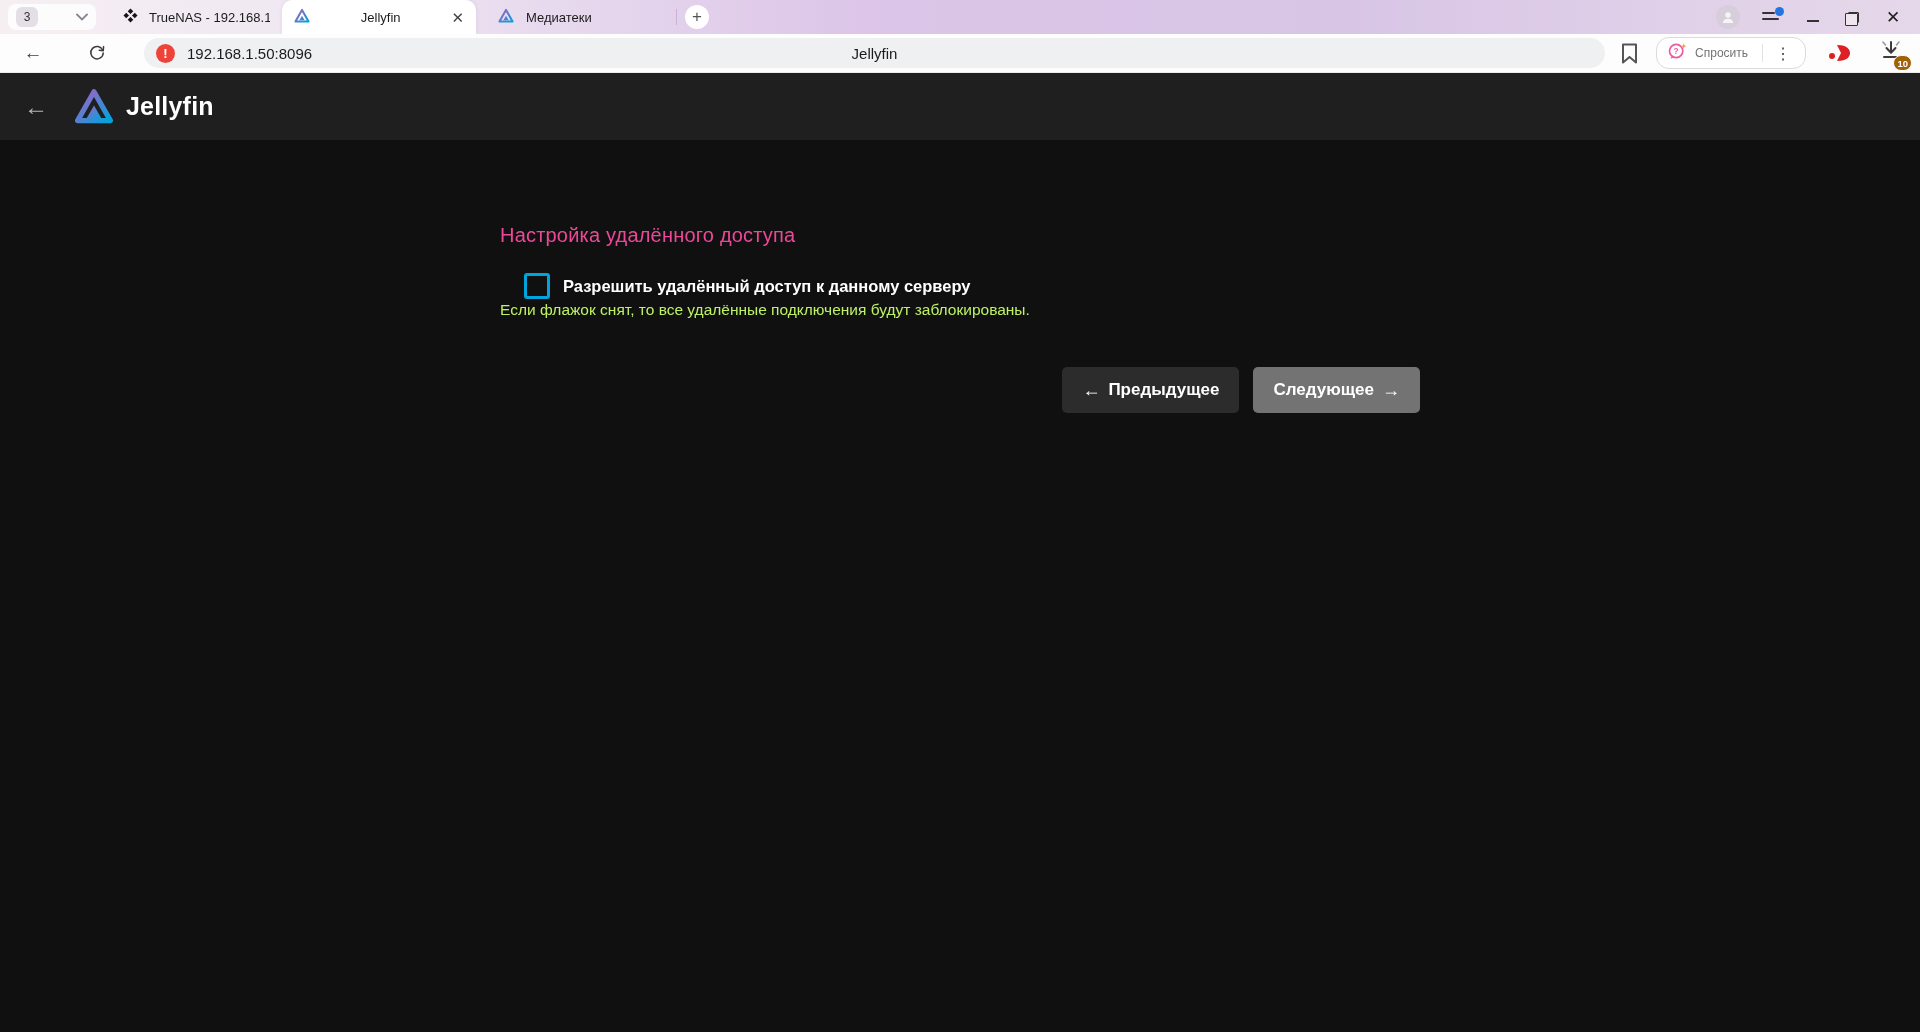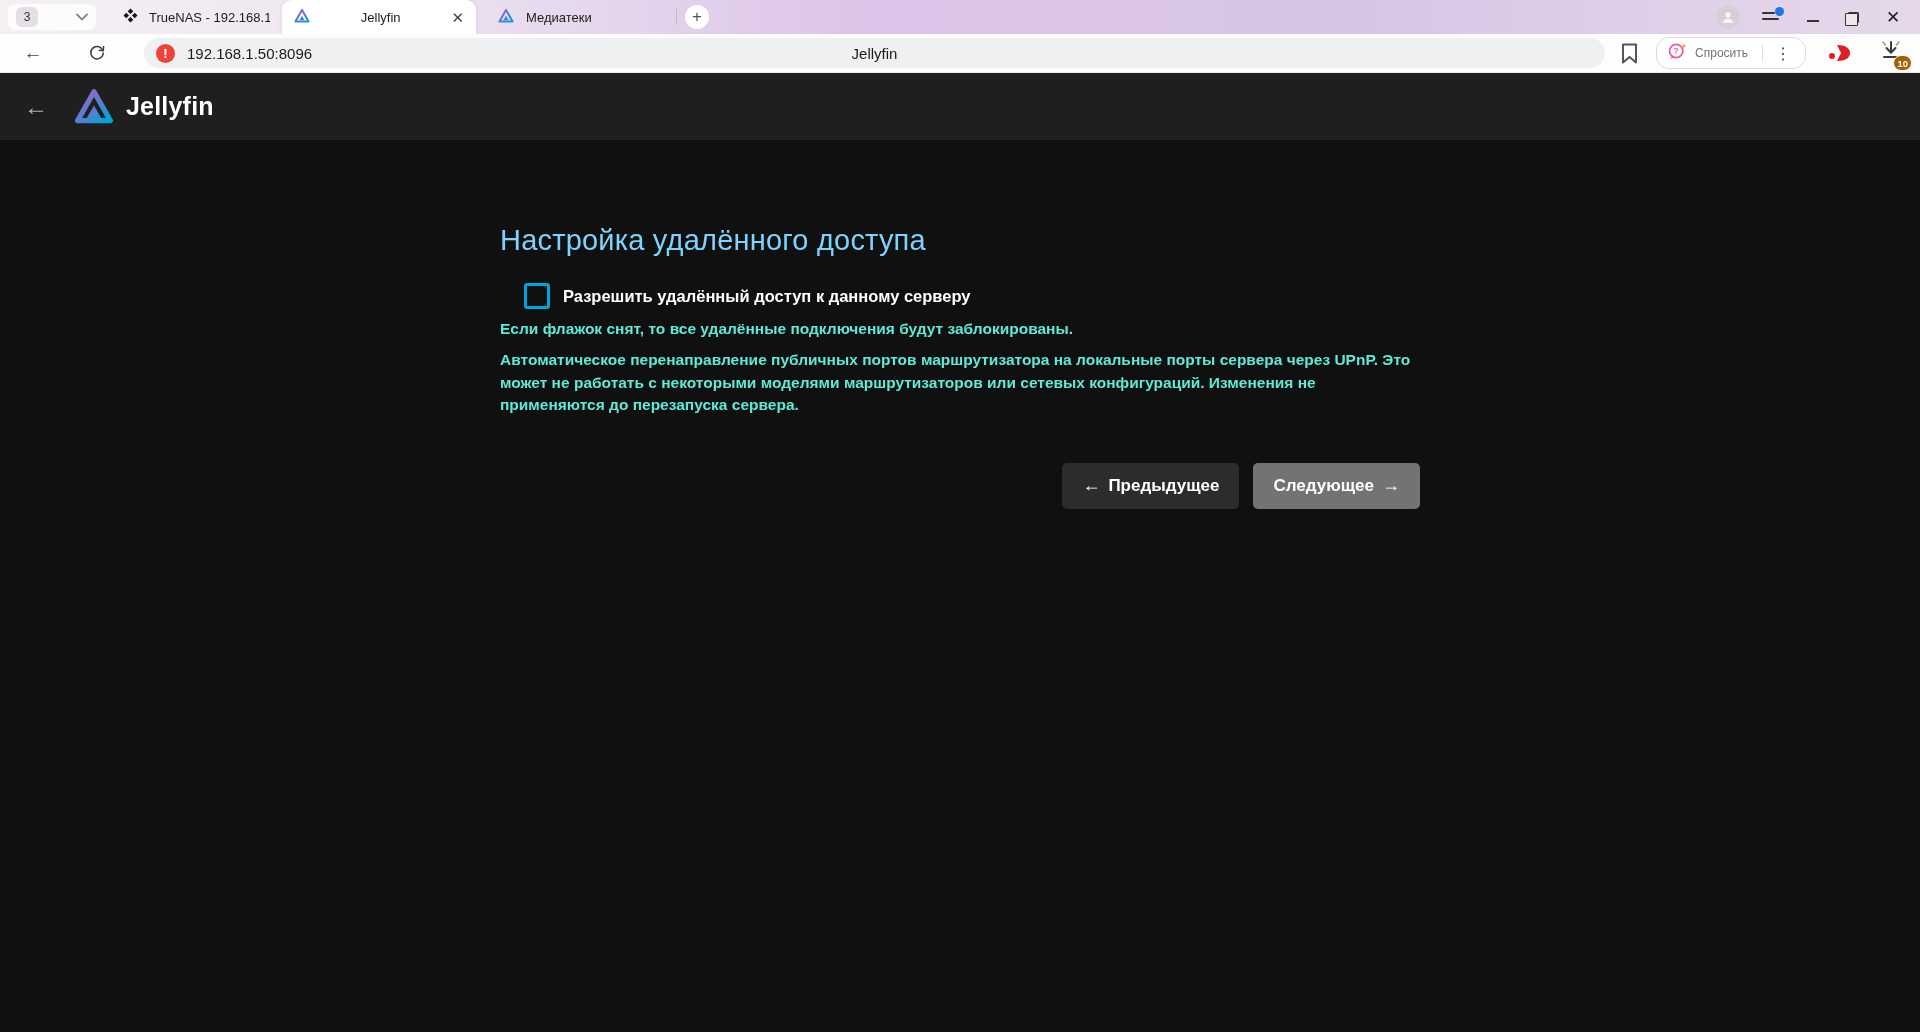--- a/index.html
+++ b/index.html
@@ -90,29 +90,29 @@
   
   .app-header {
     height:67px; background:#1f1f1f; display:flex; align-items:center; padding:0 24px;
   }
   .app-back { color:#b5b5b5; font-size:24px; cursor:pointer; width:36px; }
   .app-logo { margin-left:14px; display:flex; align-items:center; gap:12px; }
   .app-logo-text { color:#ffffff; font-size:25px; font-weight:600; letter-spacing:.2px; }
 
   .page-body { background:#101010; height:926px; }
   .wizard { width:920px; margin:0 auto; padding-top:84px; }
-  .wizard h1 { font-size:29px; font-weight:400; color:#7dd3fc; letter-spacing:.2px; }
+  .wizard h1 { font-size:20px; font-weight:400; color:#ec4899; letter-spacing:.2px; }
 
   .cb-row { display:flex; align-items:center; gap:13px; margin-top:26px; cursor:pointer;margin-left:24px; }
   .cb-box { width:26px; height:26px; border-radius:3px; background:transparent; flex:none; }
   .cb-accent { border:3px solid #00a4dc; }
   .cb-plain { border:3px solid #ececec; }
   .cb-label { color:#ffffff; font-size:16.5px; font-weight:600; }
 
-  .field-desc { margin-top:9px; color:#5eead4; font-size:15.5px; line-height:1.45;font-weight:bold; }
+  .field-desc { color:#bef264; font-size:15.5px; line-height:1.45; }
 
   .btn-row { margin-top:46px; display:flex; justify-content:flex-end; gap:14px; }
   .btn {
     border:none; border-radius:5px; height:46px; padding:0 20px; font-family:inherit;
     font-size:17px; font-weight:bold; color:#fff; display:flex; align-items:center; gap:8px; cursor:pointer;
   }
   .btn-prev { background:#2c2c2c; }
   .btn-next { background:#737373; }
   .btn .arrow { font-size:18px; font-weight:bold; }
 </style>
@@ -264,21 +264,20 @@
 <div class="page-body">
   <div class="wizard">
     <h1>Настройка удалённого доступа</h1>
 
     <div class="cb-row">
       <span class="cb-box cb-accent"></span>
       <span class="cb-label">Разрешить удалённый доступ к данному серверу</span>
     </div>
     <div class="field-desc">Если флажок снят, то все удалённые подключения будут заблокированы.</div>
 
-    <div class="field-desc">Автоматическое перенаправление публичных портов маршрутизатора на локальные порты сервера через UPnP. Это может не работать с некоторыми моделями маршрутизаторов или сетевых конфигураций. Изменения не применяются до перезапуска сервера.</div>
 
     <div class="btn-row">
       <button class="btn btn-prev">
         <span class="arrow">←</span>
         <span>Предыдущее</span>
       </button>
       <button class="btn btn-next">
         <span>Следующее</span>
         <span class="arrow">→</span>
       </button>

